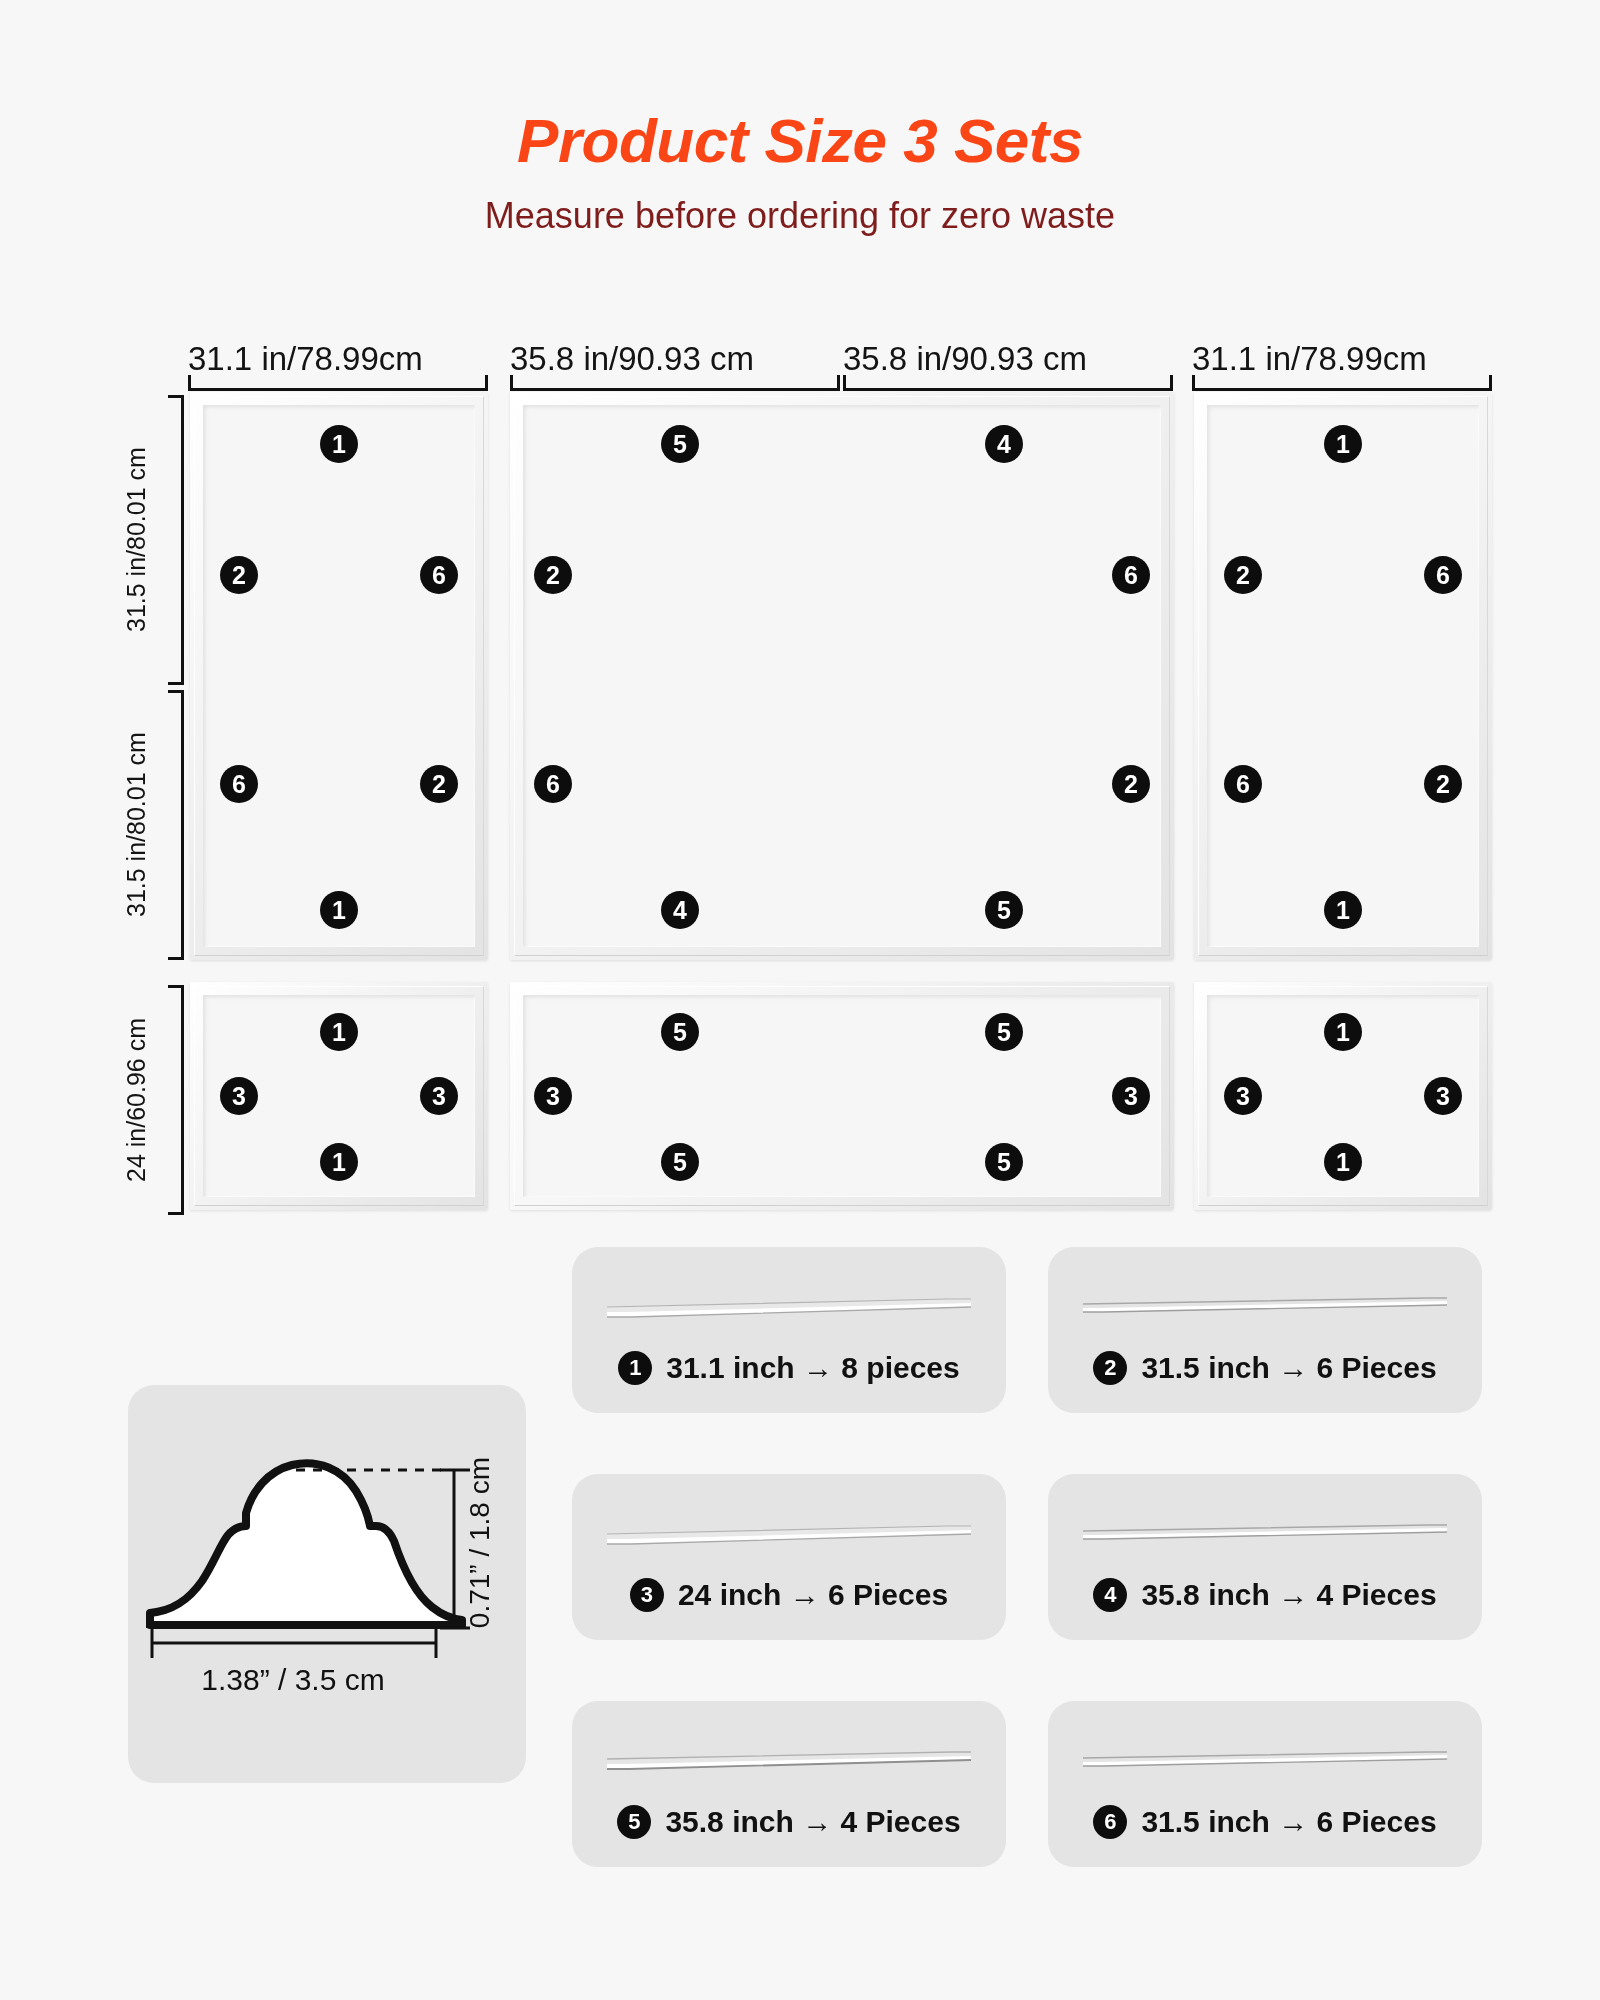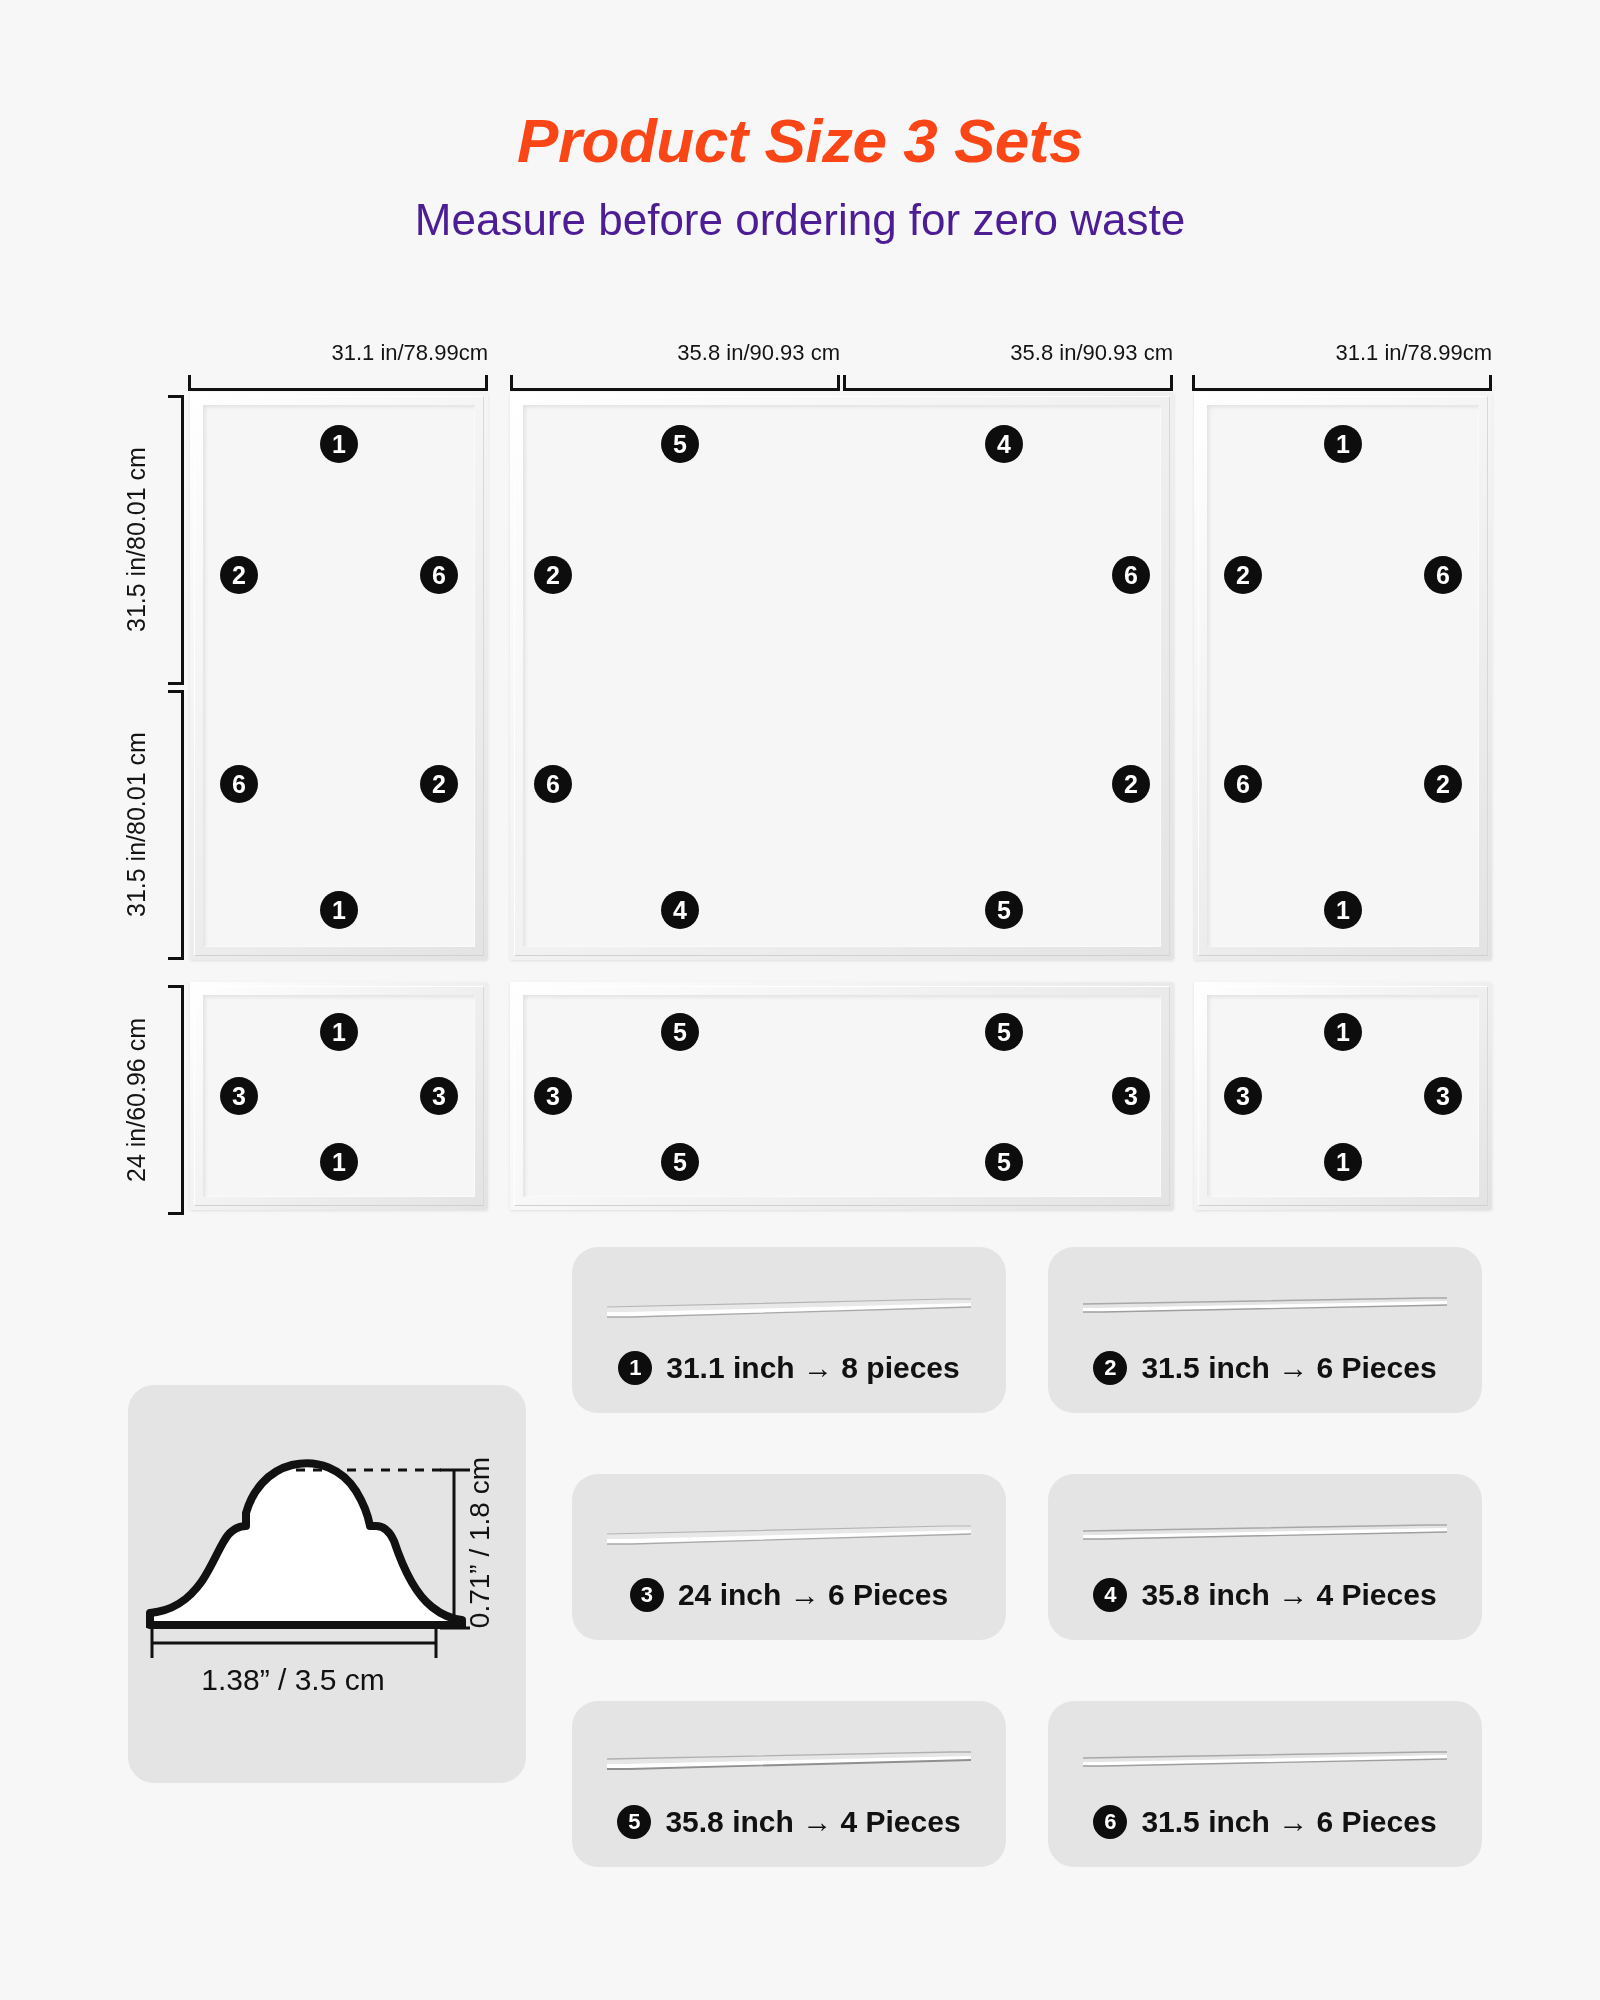--- a/index.html
+++ b/index.html
@@ -18,37 +18,37 @@
   .title {
     font-size: 62px;
     font-weight: bold;
     color: #fa4616;
     letter-spacing: -0.5px;
     margin-top: 108px;
     line-height: 1.05;
     font-style: italic;
   }
   .subtitle {
-    font-size: 44px;
-    color: #4c1d95;
+    font-size: 36px;
+    color: #7f1d1d;
     margin-top: 22px;
     font-weight: 400;
     text-align: center;
   }
 
   
   .diagram { position: absolute; left: 0; top: 0; width: 1600px; height: 2000px; }
 
   
   .dim-top {
     position: absolute;
-    font-size: 22px;
+    font-size: 33px;
     color: #141414;
     white-space: nowrap;
-    text-align: right;
+    text-align: left;
   }
   .dim-bracket-h {
     position: absolute;
     height: 16px;
     border-left: 3px solid #111;
     border-right: 3px solid #111;
   }
   .dim-bracket-h::after {
     content: "";
     position: absolute;

